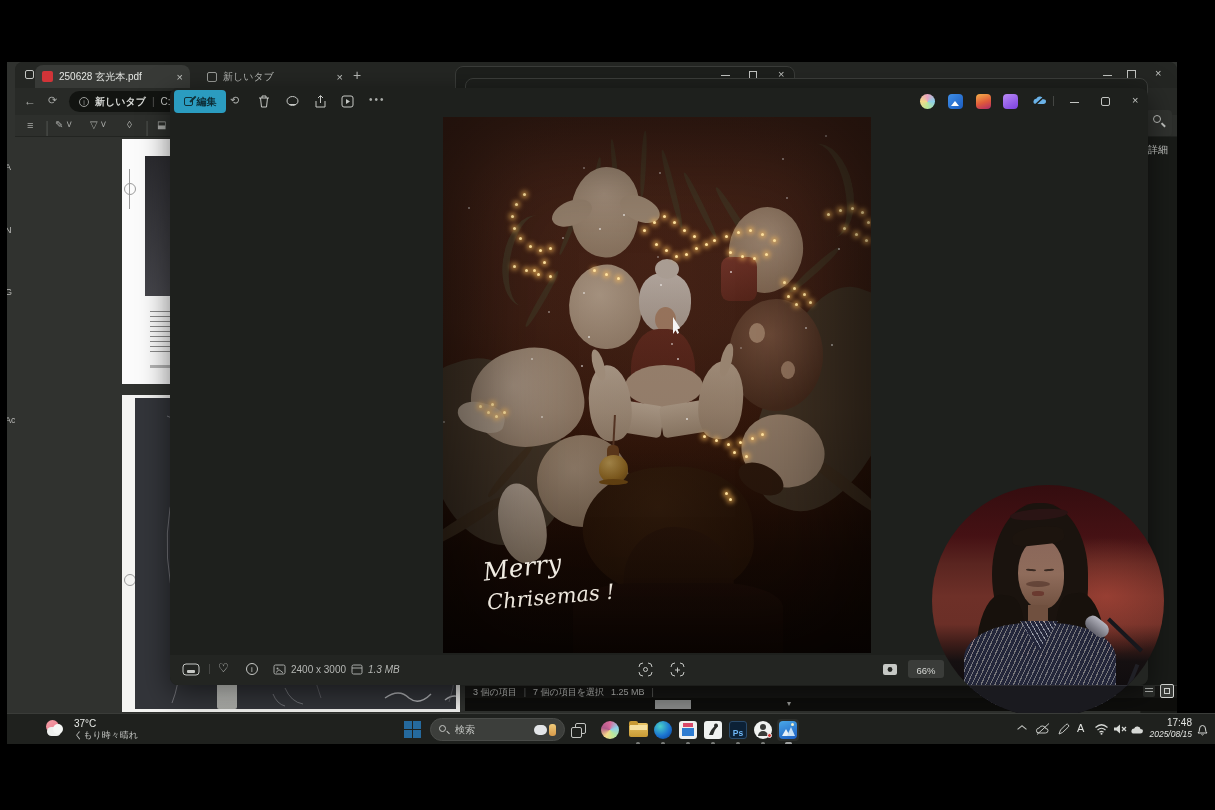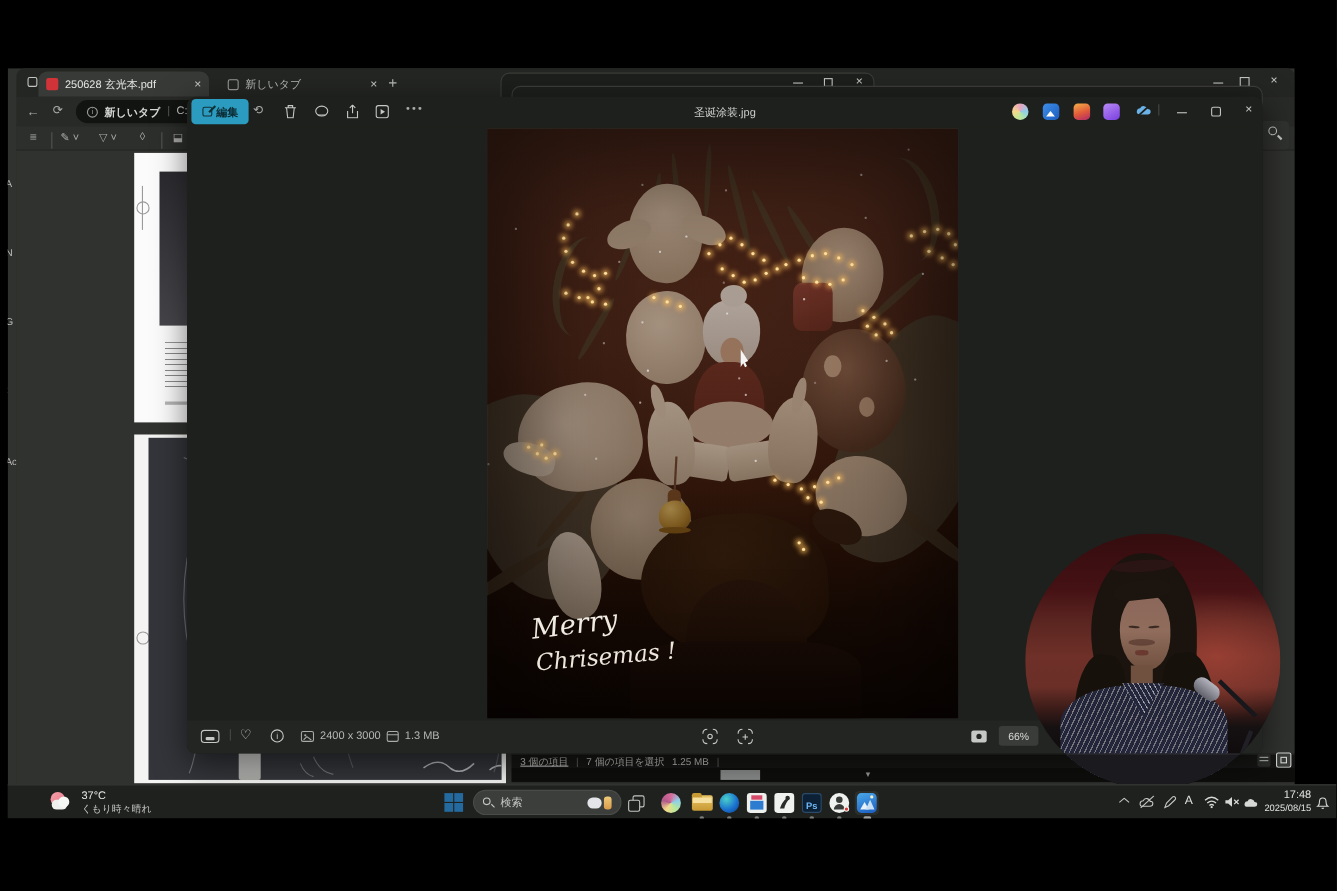--- a/index.html
+++ b/index.html
@@ -89,36 +89,39 @@
             <path d="M250 240 q14 -36 4 -66 m6 70 q18 -32 10 -62" stroke="#8e8f94" stroke-width="1" fill="none" opacity="0.6"></path>
             <path d="M250 300 q14 -10 24 0 q10 8 22 -4 m14 6 q10 -8 18 0 m8 2 q8 -6 14 0" stroke="#c8c9cd" stroke-width="1.4" fill="none" opacity="0.85"></path>
             <path d="M180 240 q-6 30 6 60 m130 -50 q8 26 -2 54" stroke="#85868b" stroke-width="1" fill="none" opacity="0.5"></path>
             <path d="M40 10 q30 8 52 2 m-60 6 q20 10 40 6" stroke="#b8b9bd" stroke-width="1" fill="none" opacity="0.5"></path>
             <path d="M150 290 q6 14 18 16 m-30 -10 q4 10 12 12" stroke="#9a9ba0" stroke-width="1" fill="none" opacity="0.6"></path>
           </svg>
           <div class="abs" style="left:82px;top:283px;width:20px;height:28px;background:linear-gradient(180deg,#d9dad6,#a9aaa6);border-radius:2px;"></div>
         </div>
       </div>
 
+      <div class="abs" style="left:1125px;top:0;width:37px;height:576px;background:#191b18;border-left:1px solid #222421;">
+        <div class="abs" style="left:7px;top:6px;font-size:10px;color:#cfd1ce;">詳細</div>
+      </div>
     </div>
     <div class="abs" style="left:1131px;top:48px;width:26px;height:26px;background:#30322f;border-radius:4px;">
       <span style="position:absolute;left:7px;top:5px;width:8px;height:8px;border:1.5px solid #c3c5c2;border-radius:50%;"></span>
       <span style="position:absolute;left:15px;top:14px;width:5px;height:1.5px;background:#c3c5c2;transform:rotate(45deg);"></span>
     </div>
   </div>
 
   <div class="abs" style="left:448px;top:4px;width:340px;height:24px;background:#1d1f1c;border:1px solid #3a3c39;border-radius:8px 8px 0 0;">
     <div class="abs minbar" style="left:265px;top:8px;"></div>
     <div class="abs sqico" style="left:293px;top:4px;width:8px;height:8px;"></div>
     <div class="abs xg" style="left:322px;top:1px;">×</div>
   </div>
   <div class="abs" style="left:458px;top:16px;width:683px;height:20px;background:#1e201d;border:1px solid #3c3e3b;border-radius:8px 8px 0 0;"></div>
 
   <div class="abs" style="left:458px;top:623px;width:712px;height:13px;background:#161614;border-top:1px solid #2e302d;display:flex;align-items:center;gap:7px;padding:0 8px;">
-    <span style="font-size:9px;color:#c0c2bf;text-decoration:underline;">3 個の項目</span>
+    <span style="font-size:9px;color:#c0c2bf;">3 個の項目</span>
     <span style="font-size:9px;color:#6a6c69;">|</span>
     <span style="font-size:9px;color:#c0c2bf;">7 個の項目を選択</span>
     <span style="font-size:9px;color:#c0c2bf;">1.25 MB</span>
     <span style="font-size:9px;color:#6a6c69;">|</span>
   </div>
   <div class="abs" style="left:1136px;top:623px;width:12px;height:12px;background:#2c2e2b;border-radius:2px;">
     <span style="position:absolute;left:2px;top:3px;width:8px;height:1px;background:#b5b7b4;box-shadow:0 3px 0 #b5b7b4;"></span>
   </div>
   <div class="abs" style="left:1153px;top:622px;width:14px;height:14px;background:#3a3c39;border:1px solid #d6d8d5;border-radius:2px;">
     <span style="position:absolute;left:3px;top:3px;width:6px;height:6px;border:1px solid #d6d8d5;"></span>
@@ -147,21 +150,20 @@
             <path d="M3 9.5 h7" stroke="#c6c8c5"></path>
           </svg>
       <svg class="abs" style="left:144px;top:7px;" width="13" height="13">
             <path d="M2 6 v6 h9 v-6 M6.5 8 v-7 M4 3 l2.5-2.5 L9 3" stroke="#c6c8c5" fill="none"></path>
           </svg>
       <svg class="abs" style="left:171px;top:7px;" width="13" height="13">
             <rect x="1" y="1" width="11" height="11" rx="2" stroke="#c6c8c5" fill="none"></rect>
             <path d="M5 4 l4 2.5 L5 9 z" fill="#c6c8c5"></path>
           </svg>
       <span class="abs glyph" style="left:199px;top:6px;font-size:10px;letter-spacing:2px;">•••</span>
-      <div class="abs" style="left:0;top:7px;width:100%;text-align:center;font-size:10px;color:#cfd1ce;">圣诞涂装.jpg</div>
 
       <span class="abs" style="left:750px;top:6px;width:15px;height:15px;border-radius:50%;background:conic-gradient(#e8a3c0,#8ecfe8,#b9e89a,#f5d98a,#e8a3c0);"></span>
       <span class="abs" style="left:778px;top:6px;width:15px;height:15px;border-radius:4px;background:linear-gradient(135deg,#3f8fe8,#1b5cc0);">
             <span style="position:absolute;left:3px;top:7px;width:0;height:0;border-left:4px solid transparent;border-right:4px solid transparent;border-bottom:5px solid #fff;"></span>
           </span>
       <span class="abs" style="left:806px;top:6px;width:15px;height:15px;border-radius:4px;background:linear-gradient(160deg,#f5b04a,#e05a3a 55%,#b02a6a);"></span>
       <span class="abs" style="left:833px;top:6px;width:15px;height:15px;border-radius:4px;background:linear-gradient(150deg,#b98af5,#7a3fe0);"></span>
       <span class="abs" style="left:862px;top:6px;width:16px;height:15px;">
         <svg width="16" height="15">
               <path d="M4 10 q-3 0 -2.5 -3 q.5 -2.5 3 -2.5 q1 -2.5 3.8 -2 q2.6 .4 3 2.7 q2.8 0 2.7 2.4 q0 2.4 -2.7 2.4 z" fill="#6ab2e8"></path>
@@ -342,21 +344,21 @@
       <svg class="abs" style="left:103px;top:9px;" width="13" height="11">
             <rect x="1" y="1" width="11" height="9" rx="1.5" stroke="#a9aba8" fill="none"></rect>
             <circle cx="4.5" cy="4.5" r="1" fill="#a9aba8"></circle>
             <path d="M3 8.5 l3 -2.8 4 3" stroke="#a9aba8" fill="none"></path>
           </svg>
       <span class="abs" style="left:121px;top:9px;font-size:10px;color:#b5b7b4;">2400 x 3000</span>
       <svg class="abs" style="left:181px;top:9px;" width="12" height="11">
             <rect x="1" y="1" width="10" height="9" rx="1.5" stroke="#a9aba8" fill="none"></rect>
             <path d="M1 4 h10" stroke="#a9aba8"></path>
           </svg>
-      <span class="abs" style="left:198px;top:9px;font-size:10px;color:#b5b7b4;">1.3 MB</span>
+      <span class="abs" style="left:198px;top:9px;font-size:10px;color:#b5b7b4;font-style:italic;">1.3 MB</span>
       <svg class="abs" style="left:468px;top:7px;" width="15" height="15">
             <path d="M1 5 q0 -4 4 -4 M14 5 q0 -4 -4 -4 M1 10 q0 4 4 4 M14 10 q0 4 -4 4" stroke="#c6c8c5" fill="none"></path>
             <circle cx="7.5" cy="7.5" r="2" stroke="#c6c8c5" fill="none"></circle>
           </svg>
       <svg class="abs" style="left:500px;top:7px;" width="15" height="15">
             <path d="M1 5 q0 -4 4 -4 M14 5 q0 -4 -4 -4 M1 10 q0 4 4 4 M14 10 q0 4 -4 4" stroke="#c6c8c5" fill="none"></path>
             <path d="M5 8 h5 M7.5 5.5 v5" stroke="#c6c8c5"></path>
           </svg>
       <svg class="abs" style="left:712px;top:8px;" width="16" height="13">
             <rect x="1" y="1" width="14" height="11" rx="2" fill="#c6c8c5"></rect>
@@ -476,20 +478,20 @@
       </svg>
     <svg class="abs" style="left:1113px;top:9px;" width="14" height="12">
         <path d="M1 4.5 h2.5 L7 1.5 v9 L3.5 7.5 H1 z" fill="#d6d8d5"></path>
         <path d="M9 4 l4 4 m0 -4 l-4 4" stroke="#d6d8d5" stroke-width="1.2"></path>
       </svg>
     <svg class="abs" style="left:1130px;top:9px;" width="16" height="12">
         <path d="M4 10.5 q-3 0 -2.6 -2.8 q.4 -2.2 2.8 -2.2 q.8 -2.4 3.5 -2 q2.5 .4 2.8 2.5 q2.6 0 2.4 2.2 q-.1 2.3 -2.6 2.3 z" fill="#d6d8d5"></path>
       </svg>
     <div class="abs" style="left:1146px;top:3px;width:46px;text-align:right;">
       <span style="display:block;font-size:10px;color:#e2e4e1;line-height:12px;">17:48</span>
-      <span style="display:block;font-size:8.5px;color:#e2e4e1;line-height:11px;">2025/08/15</span>
+      <span style="display:block;font-size:8.5px;color:#e2e4e1;line-height:11px;font-style:italic;">2025/08/15</span>
     </div>
     <svg class="abs" style="left:1196px;top:9px;" width="13" height="14">
         <path d="M2 10 q1.5 -1 1.5 -4 q0 -3.5 3 -3.5 q3 0 3 3.5 q0 3 1.5 4 z" fill="none" stroke="#d6d8d5"></path>
         <path d="M5.5 11.5 q1 1 2 0" stroke="#d6d8d5" fill="none"></path>
       </svg>
  </div>
 </div>
 
 </body></html>

